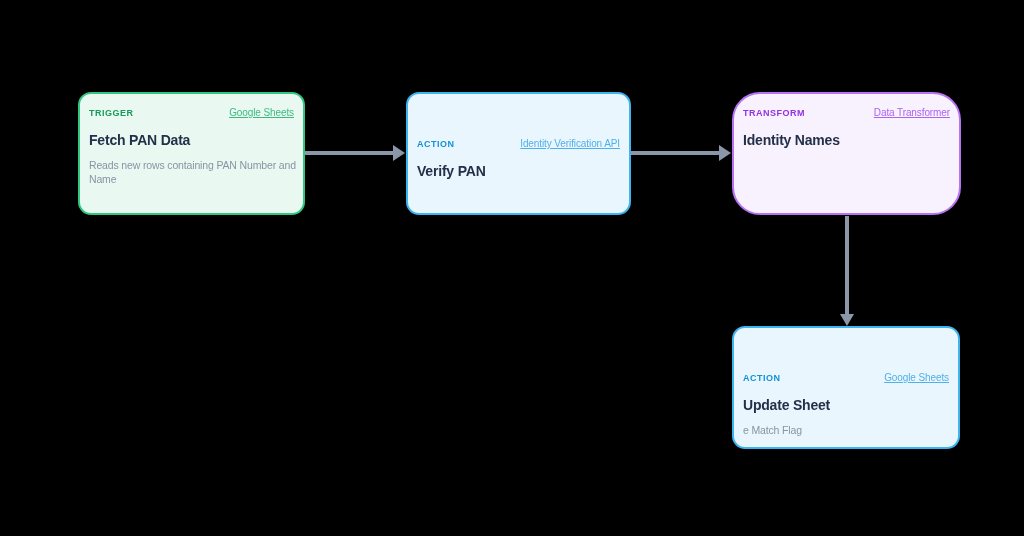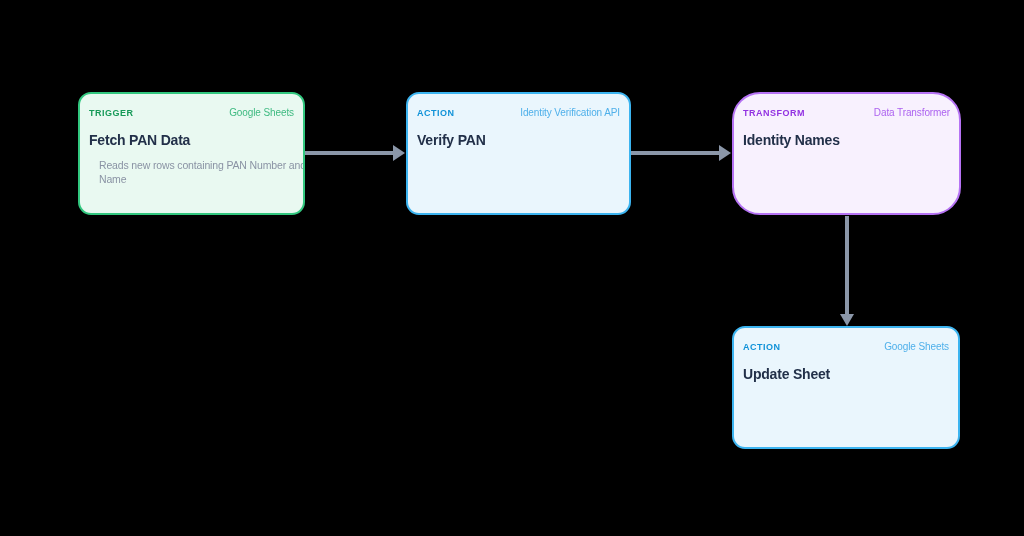--- a/index.html
+++ b/index.html
@@ -15,28 +15,28 @@
   .node-blue   { border-color:#3cb4f0; background:#eaf6fd; }
   .node-purple { border-color:#b673f4; background:#f8f1fe; }
 
   #node-1 { left:78px;  top:92px;  width:227px; }
   #node-2 { left:406px; top:92px;  width:225px; }
   #node-3 { left:732px; top:92px;  width:229px;border-radius:28px; }
   #node-4 { left:732px; top:326px; width:228px; }
 
   .node-head { display:flex; justify-content:space-between; align-items:baseline; line-height:11px; }
   .type-label { font-size:9px; font-weight:bold; letter-spacing:0.5px; }
-  .service-label { font-size:10px; letter-spacing:-0.1px; }
+  .service-label { font-size:10px; letter-spacing:-0.1px;text-decoration:underline; }
   .node-green  .type-label { color:#169a58; } .node-green  .service-label { color:#3eba81; }
-  .node-blue   .type-label { color:#1092d8; } .node-blue   .service-label { color:#4fb0ea; }
+  .node-blue   .type-label { color:#1092d8; } .node-blue   .service-label { color:#4fb0ea;margin-top:31px; }
   .node-purple .type-label { color:#9232e2; } .node-purple .service-label { color:#ad63f0; }
 
   .node-title { margin-top:12px; font-size:14px; font-weight:bold; color:#223049; line-height:19px; letter-spacing:-0.2px; }
   .node-desc  { margin-top:9px; font-size:10.5px; color:#8a93a4; line-height:13.5px; letter-spacing:-0.15px; }
-  .node-desc div { white-space:nowrap;margin-left:10px; }
+  .node-desc div { white-space:nowrap; }
 
   .connector { position:absolute; }
   .connector-h { width:100px; height:16px; }
   .connector-v { width:16px; height:110px; }
   #conn-1 { left:305px; top:145px; }
   #conn-2 { left:631px; top:145px; }
   #conn-3 { left:839px; top:216px; }
 
   .connector-h .shaft { position:absolute; left:0; right:11px; top:6px; height:4px; background:#8b97a9; }
   .connector-h .head  { position:absolute; right:0; top:0; width:0; height:0;
@@ -80,20 +80,21 @@
     <div class="node-title">Identity Names</div>
   </div>
 
   <div id="node-4" class="node node-blue">
     <div class="node-head">
       <span class="type-label">ACTION</span>
       <span class="service-label">Google Sheets</span>
     </div>
     <div class="node-title">Update Sheet</div>
     <div class="node-desc">
+        <div>e Match Flag</div>
       </div>
   </div>
 
   <div id="conn-1" class="connector connector-h">
     <div class="shaft"></div>
     <div class="head"></div>
   </div>
 
   <div id="conn-2" class="connector connector-h">
     <div class="shaft"></div>

